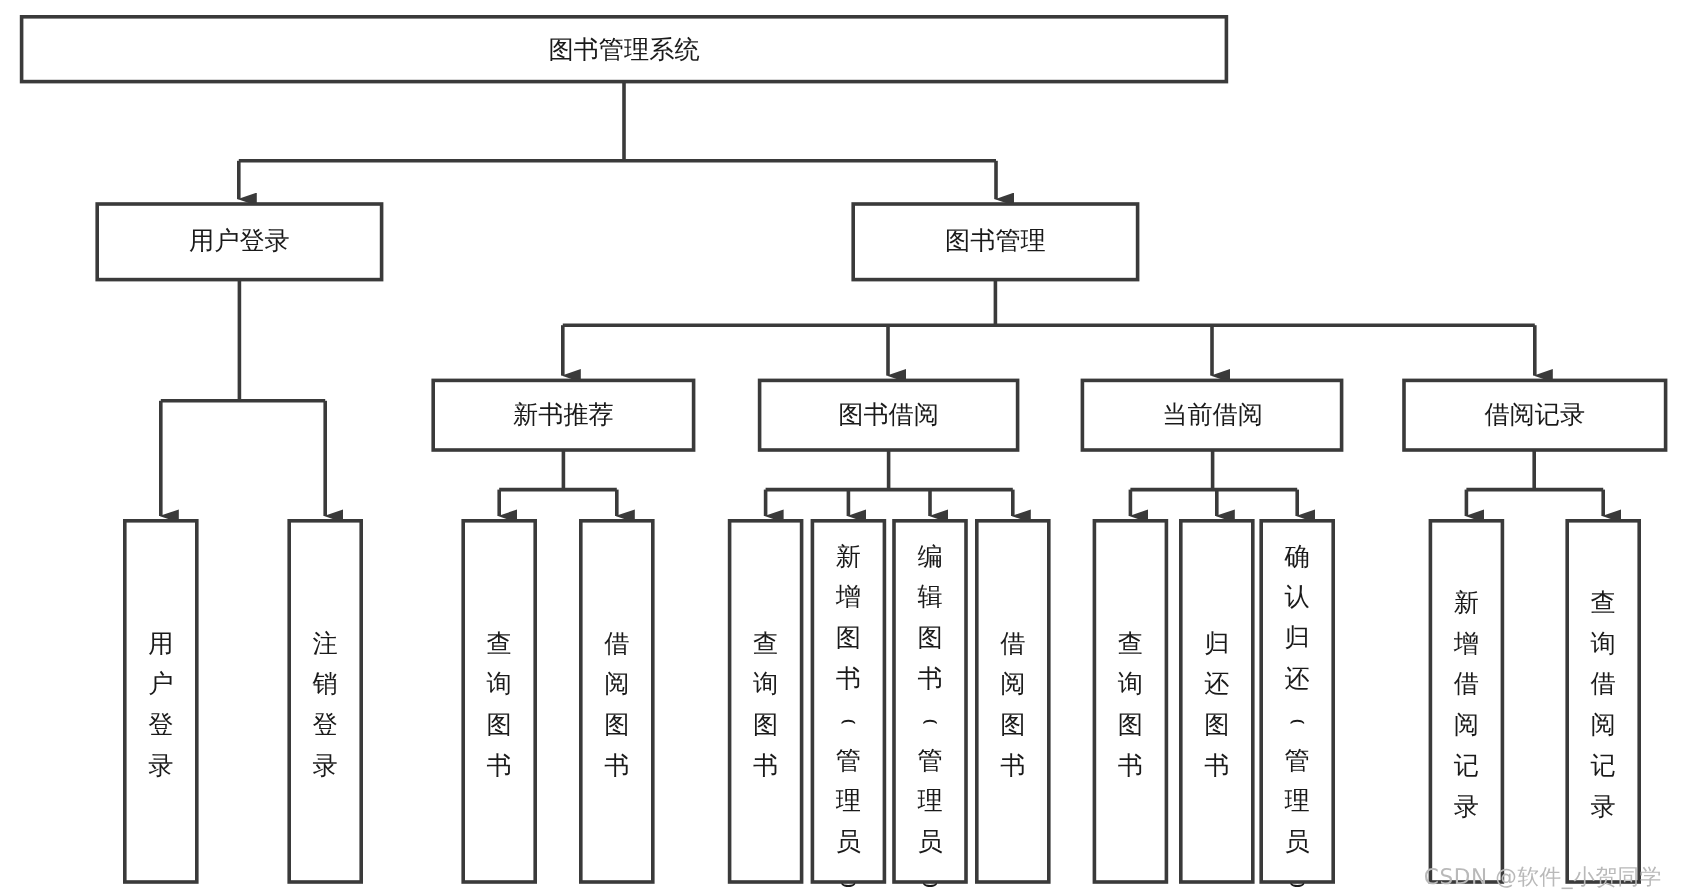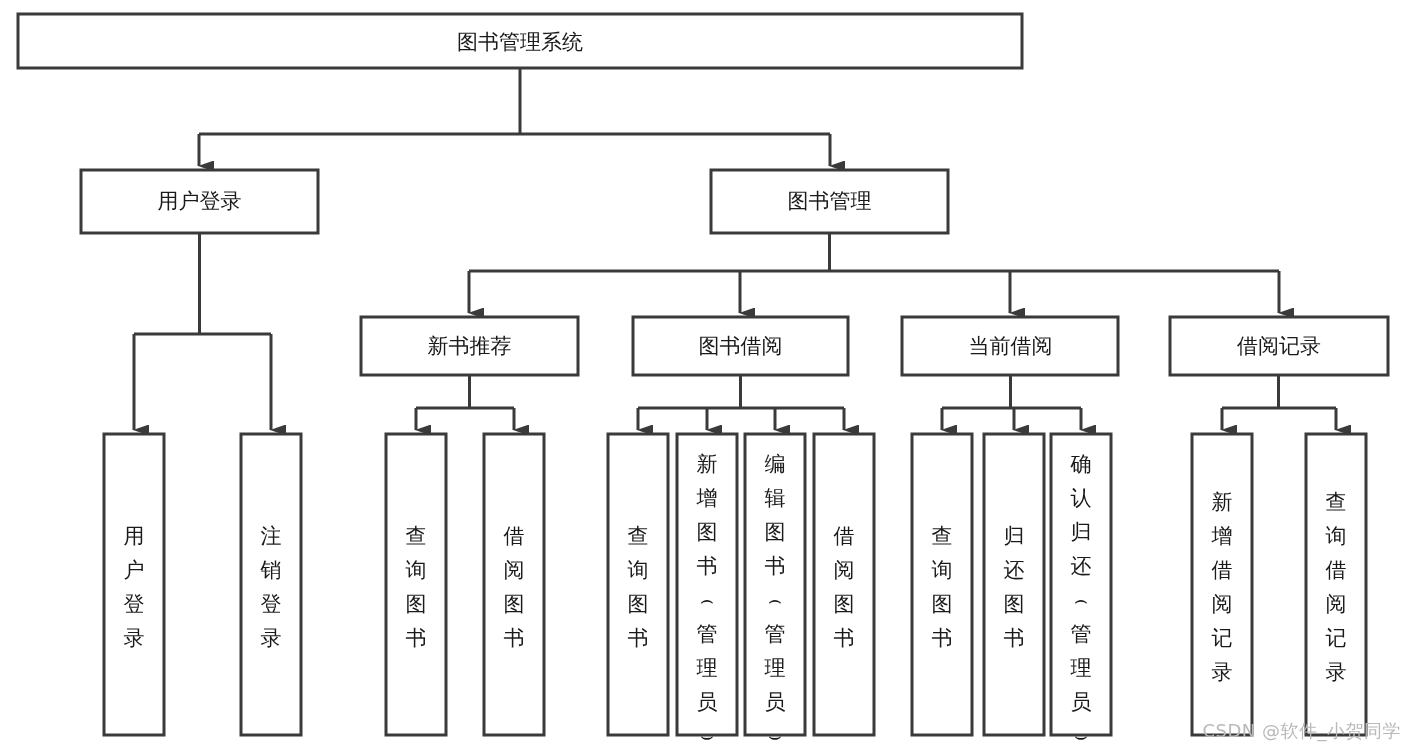--- a/index.html
+++ b/index.html
@@ -49,21 +49,21 @@
     dominant-baseline: middle;
   }
   .box-label-v {
     font-family: "DejaVu Sans", "Liberation Sans", sans-serif;
     font-size: 21px;
     fill: #1a1a1a;
     text-anchor: middle;
   }
   .watermark {
     position: absolute;
-    right: 4px;
+    right: 20px;
     bottom: 4px;
     font-family: "DejaVu Sans", "Liberation Sans", sans-serif;
     font-size: 18px;
     color: #b9b9b9;
     letter-spacing: 0.5px;
     white-space: nowrap;
     pointer-events: none;
   }
 </style>
 </head>

